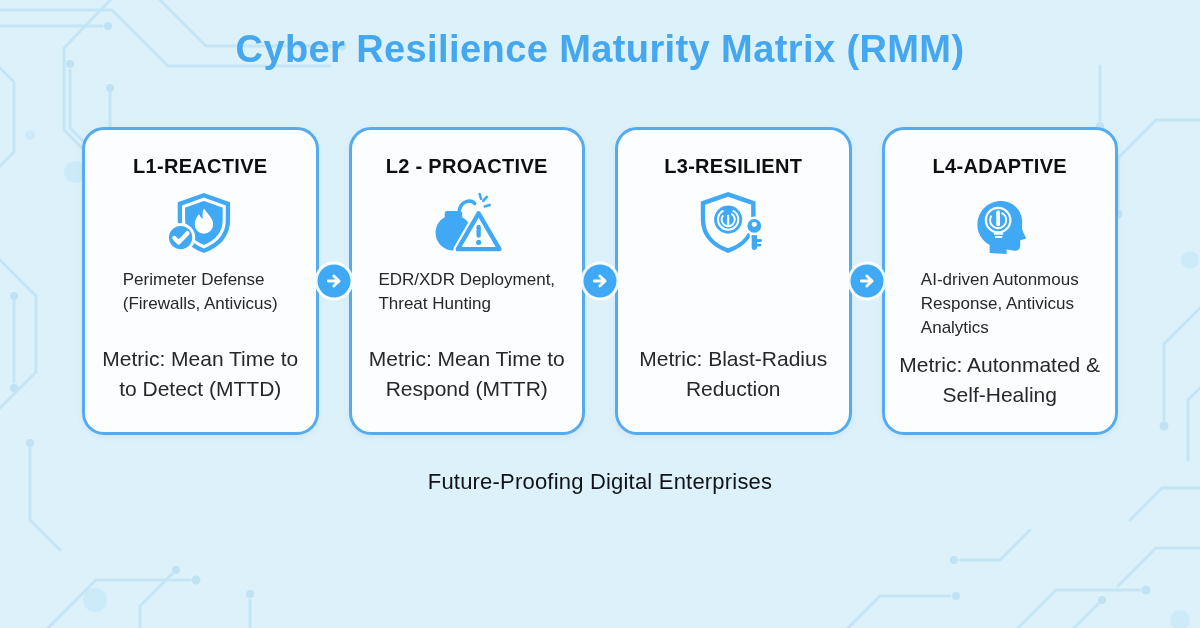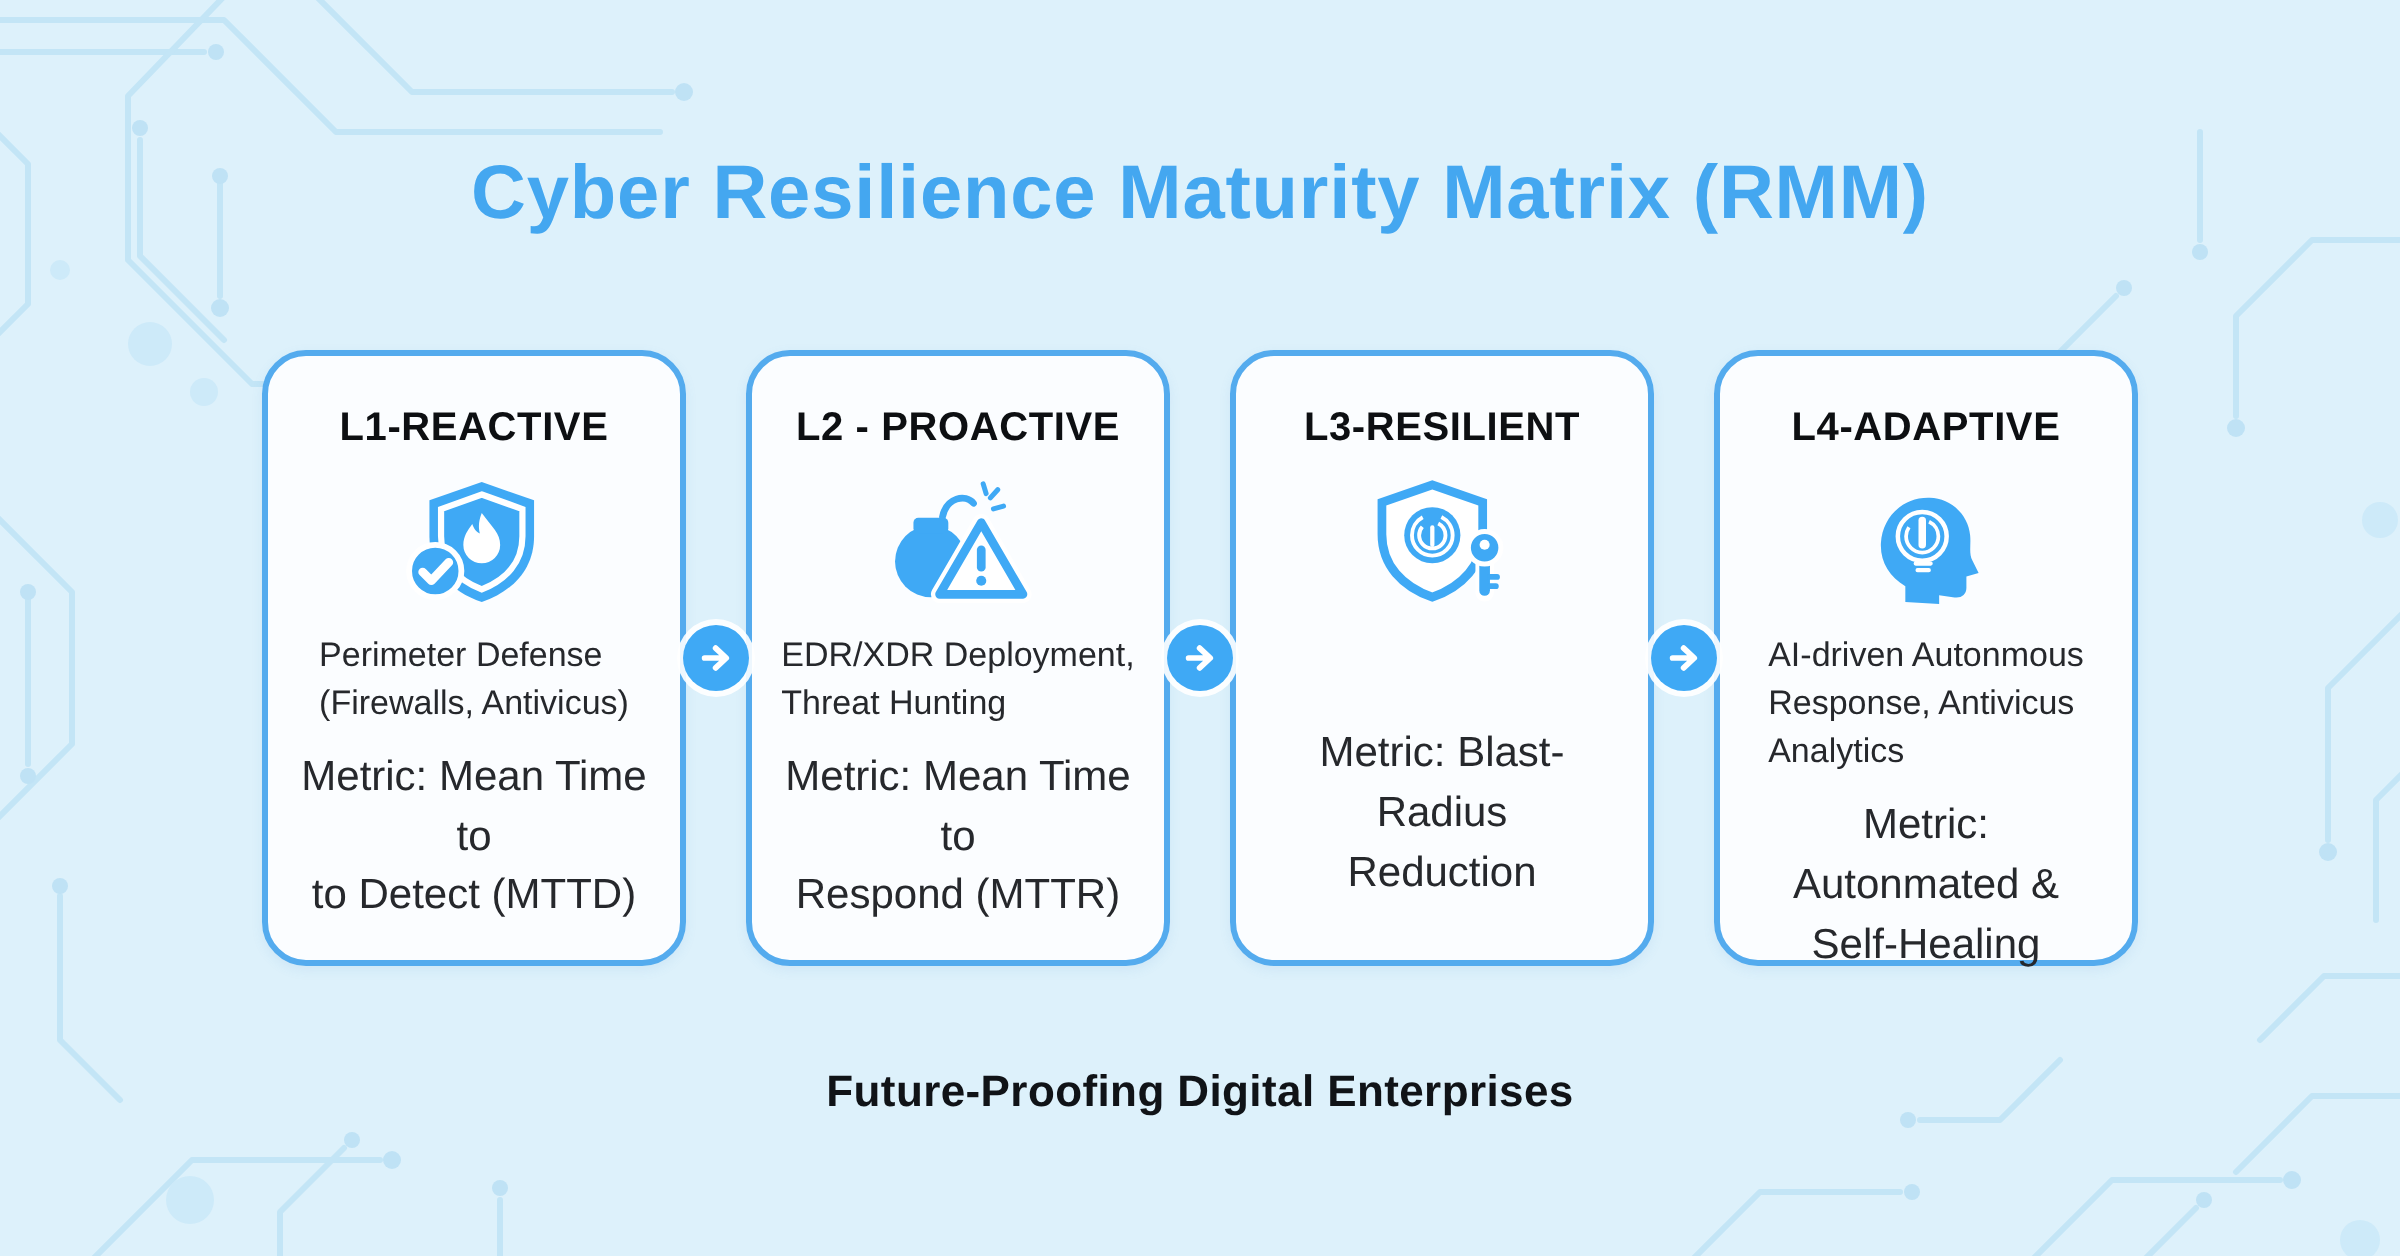--- a/index.html
+++ b/index.html
@@ -9,42 +9,42 @@
     overflow: hidden;
     position: relative;
     font-family: "Liberation Sans", sans-serif;
     -webkit-font-smoothing: antialiased;
   }
   .bg-circuits {
     position: absolute; inset: 0; z-index: 0;
   }
   .content { position: relative; z-index: 1; }
 
-  header { text-align: center; padding-top: 76px; }
+  header { text-align: center; padding-top: 28px; }
   .main-title {
     margin: 0;
     font-size: 38px;
     font-weight: 800;
     letter-spacing: 0.4px;
     color: #44A7F0;
     line-height: 1.12;
   }
   .sub-title {
     margin: 9px 0 0 0;
     font-size: 26px;
     font-weight: 400;
     color: #15181C;
     line-height: 1.1;
   }
 
   .cards-row {
     display: flex;
     justify-content: center;
     align-items: stretch;
-    width: 938px;
+    width: 1036px;
     margin: 56px auto 0 auto;
     height: 308px;
   }
   .card {
     width: 248px;
     box-sizing: border-box;
     background: #FBFDFF;
     border: 3px solid #54ABEE;
     border-radius: 22px;
     display: flex;
@@ -93,24 +93,24 @@
     transform: translate(-50%, -50%);
     width: 33px; height: 33px;
     background: #3FA9F5;
     border-radius: 50%;
     display: flex; align-items: center; justify-content: center;
     box-shadow: 0 0 0 3px rgba(255,255,255,0.9);
     z-index: 3;
   }
 
   .footer-tagline {
-    margin: 50px auto 0 auto;
+    margin: 34px auto 0 auto;
     text-align: center;
     font-size: 22px;
-    font-weight: 700;
+    font-weight: 400;
     letter-spacing: 0.2px;
     color: #101317;
   }
 </style>
 </head>
 <body>
 
 <svg class="bg-circuits" width="1200" height="628" viewBox="0 0 1200 628" xmlns="http://www.w3.org/2000/svg">
   <g stroke="#C3E5F6" stroke-width="3" fill="none" stroke-linecap="round" stroke-linejoin="round">
 

